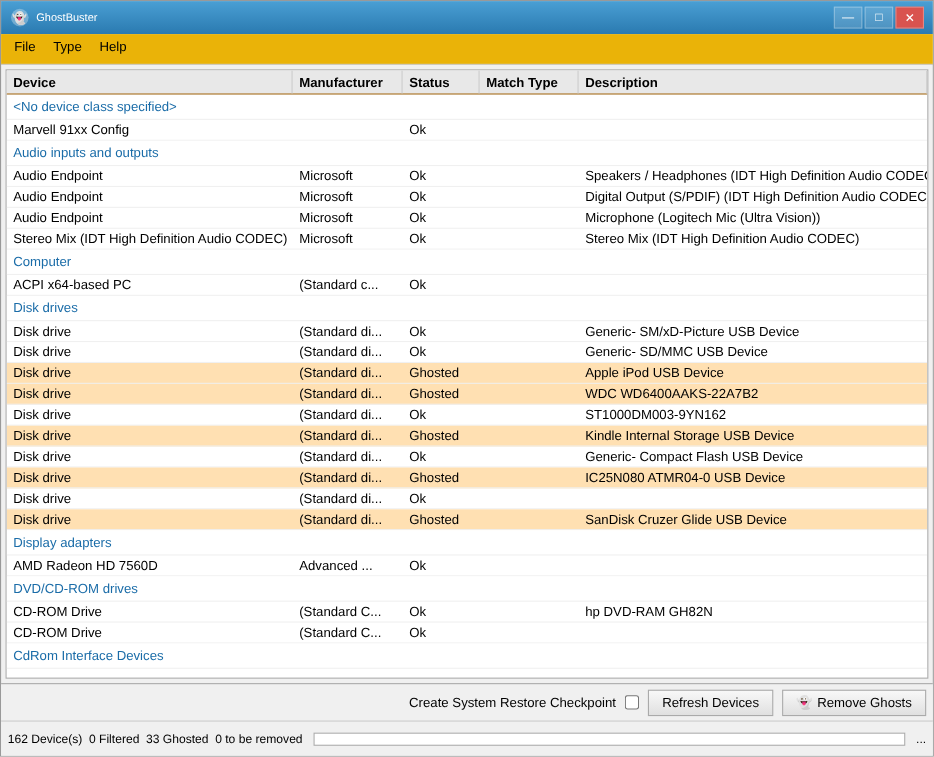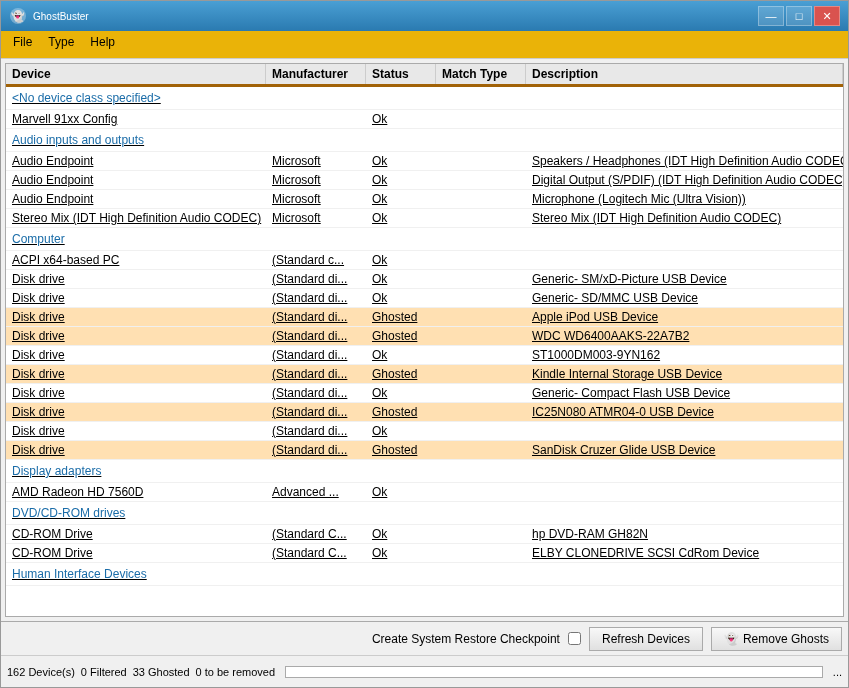--- a/index.html
+++ b/index.html
@@ -84,36 +84,35 @@
       border: 1px solid #aaa;
       overflow: hidden;
       background: white;
       display: flex;
       flex-direction: column;
     }
     .table-header {
       display: grid;
       grid-template-columns: 260px 100px 70px 90px 1fr;
       background: #e8e8e8;
-      border-bottom: 3px solid #a16207;
+      border-bottom: 1px solid #a16207;
       min-height: 22px;
     }
     .th {
       padding: 3px 6px;
       font-weight: 600;
       font-size: 12px;
       border-right: 1px solid #ccc;
       display: flex;
       align-items: center;
     }
     .table-body {
       flex: 1;
       overflow-y: auto;
       overflow-x: auto;
-      text-decoration: underline;
     }
     .row {
       display: grid;
       grid-template-columns: 260px 100px 70px 90px 1fr;
       min-height: 18px;
       border-bottom: 1px solid #f0f0f0;
     }
     .row.ghosted { background: #ffe0b2; }
     .row.category-row {
       background: white;
@@ -266,20 +265,23 @@
           <div class="row category-row">
             <div class="category-label">Computer</div>
           </div>
           <div class="row">
             <div class="td">ACPI x64-based PC</div>
             <div class="td">(Standard c...</div>
             <div class="td">Ok</div>
             <div class="td"></div>
             <div class="td"></div>
           </div>
+          <div class="row category-row">
+            <div class="category-label">Disk drives</div>
+          </div>
           <div class="row">
             <div class="td">Disk drive</div>
             <div class="td">(Standard di...</div>
             <div class="td">Ok</div>
             <div class="td"></div>
             <div class="td">Generic- SM/xD-Picture USB Device</div>
           </div>
           <div class="row">
             <div class="td">Disk drive</div>
             <div class="td">(Standard di...</div>
@@ -360,24 +362,23 @@
             <div class="td">(Standard C...</div>
             <div class="td">Ok</div>
             <div class="td"></div>
             <div class="td">hp DVD-RAM GH82N</div>
           </div>
           <div class="row">
             <div class="td">CD-ROM Drive</div>
             <div class="td">(Standard C...</div>
             <div class="td">Ok</div>
             <div class="td"></div>
-            <div class="td">ELBY CLONEDRIVE SCSI CdRom Device</div>
-          </div>
-          <div class="row category-row">
-            <div class="category-label">Human Interface Devices</div>
+          </div>
+          <div class="row category-row">
+            <div class="category-label">CdRom Interface Devices</div>
           </div>
         </div>
     </div>
   </div>
 
   <div class="bottom-bar">
     <span class="checkpoint-label">Create System Restore Checkpoint</span>
     <div class="checkbox-area">
       <input type="checkbox" style="">
     </div>

